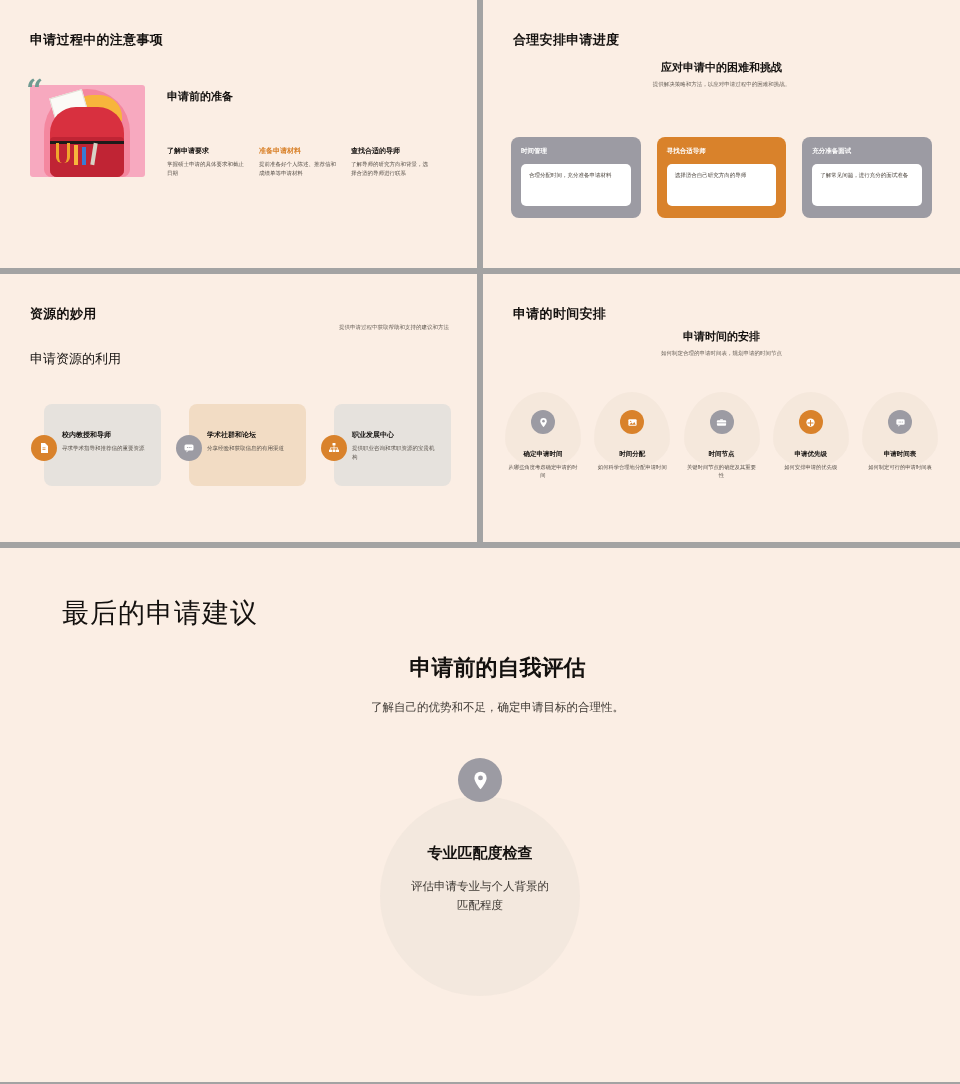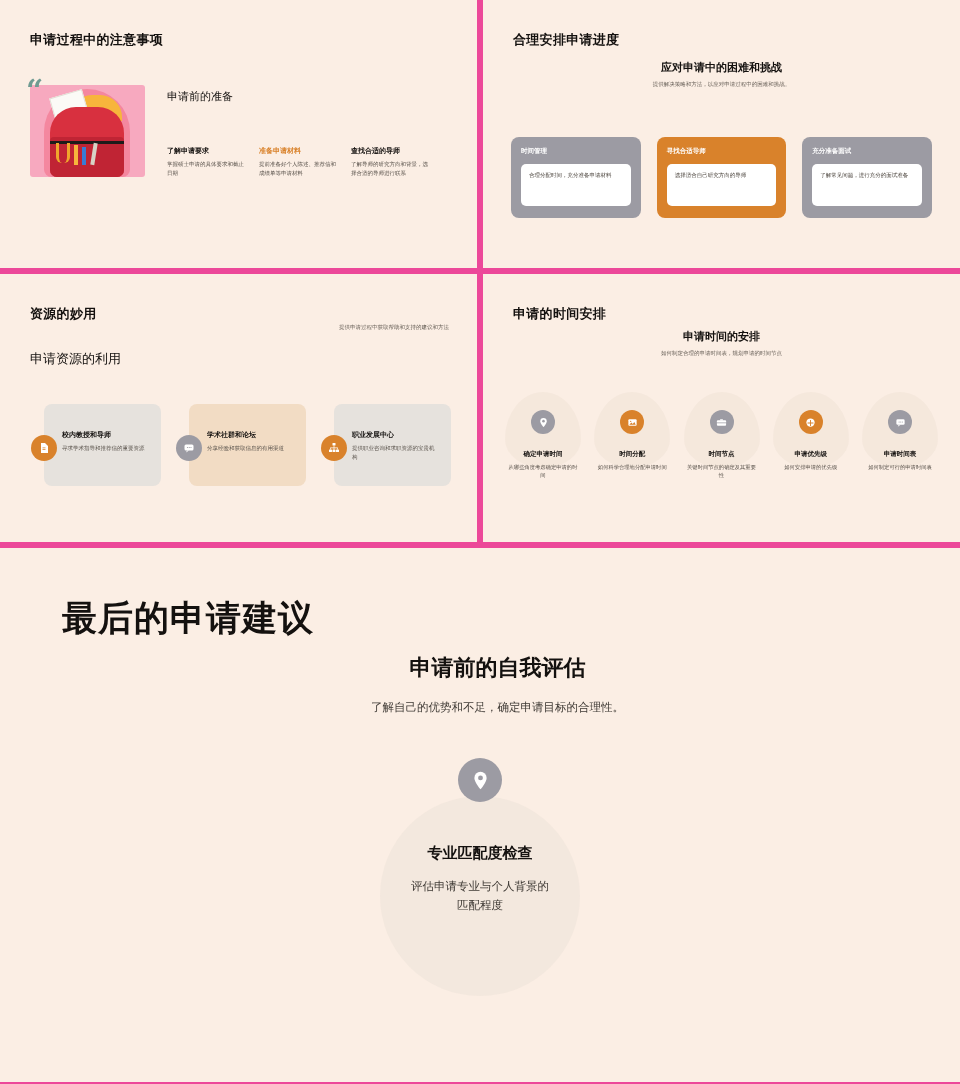--- a/index.html
+++ b/index.html
@@ -6,21 +6,21 @@
   html,body{
     width:960px; height:1084px;
     background:#ffffff;
     font-family:"Liberation Sans","DejaVu Sans",sans-serif;
     overflow:hidden;
   }
   .deck{
     width:960px; height:1084px;
     display:flex; flex-direction:column;
     gap:6px;
-    background:#ec4899;
+    background:#a3a3a3;
   }
   .row{ display:flex; gap:6px; }
   .slide{
     background:#fbeee4;
     position:relative;
     overflow:hidden;
   }
   .slide.half{ width:477px; height:268px; }
   .slide.full{ width:960px; height:534px; }
 
@@ -79,21 +79,21 @@
     border-left:3px solid #f0a62c; border-right:3px solid #f0a62c;
     border-radius:0 0 6px 6px;
   }
   .quote{
     position:absolute; left:-4px; top:-8px;
     font-size:30px; line-height:.9;
     color:#6f9b92; font-weight:bold;
     font-family:"DejaVu Serif",serif;
   }
   .s1-right{ padding-top:4px; }
-  .s1-heading{ font-size:11px; font-weight:normal; color:#14110f; }
+  .s1-heading{ font-size:11px; font-weight:bold; color:#14110f; }
   .trio{ display:flex; gap:14px; margin-top:42px; }
   .trio .cell{ width:78px; }
   .cell-title{ font-size:7px; font-weight:bold; color:#14110f; margin-bottom:4px; }
   .cell-title.accent{ color:#d9822b; }
   .cell-desc{ font-size:5.5px; line-height:1.65; color:#5a534c; }
 
   
   .center-head{ text-align:center; }
   .ch-title{ font-size:11px; font-weight:bold; color:#14110f; }
   .ch-sub{ font-size:5.5px; color:#6a625a; margin-top:6px; }
@@ -163,21 +163,21 @@
   .tl-icon.orange{ background:#d9822b; }
   .tl-icon.slate{ background:#9c9ba3; }
   .tl-icon svg{ width:11px; height:11px; fill:#ffffff; }
   .tl-text{ position:relative; z-index:2; margin-top:16px; }
   .tl-title{ font-size:6.5px; font-weight:bold; color:#14110f; }
   .tl-desc{ font-size:5.3px; line-height:1.6; color:#5a534c; margin-top:4px; padding:0 6px; }
 
   
   .s5-title{
     position:absolute; left:62px; top:47px;
-    font-size:35px; font-weight:bold; color:#14110f; letter-spacing:1px;
+    font-size:27px; font-weight:normal; color:#14110f; letter-spacing:1px;
   }
   .s5-head{ position:absolute; left:0; right:0; top:105px; text-align:center;padding-left:35px; }
   .s5-head .t{ font-size:22px; font-weight:bold; color:#14110f; }
   .s5-head .s{ font-size:11.5px; color:#3f3a35; margin-top:17px; }
   .s5-cols{
     position:absolute; left:0; right:0; top:210px;
     display:flex; justify-content:center; gap:92px;
   }
   .s5-col{ width:200px; position:relative; text-align:center; }
   .s5-circle{

